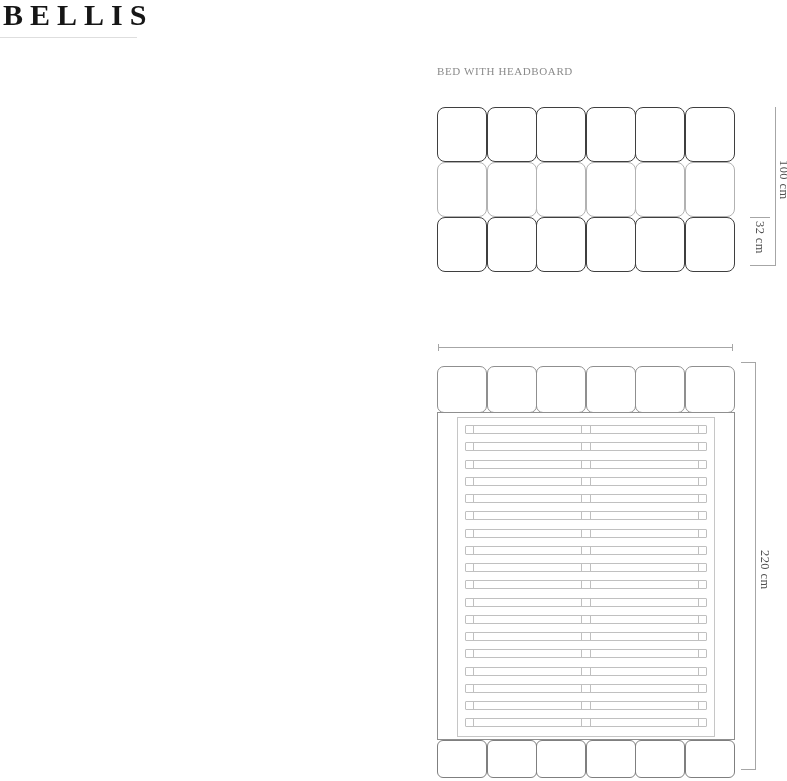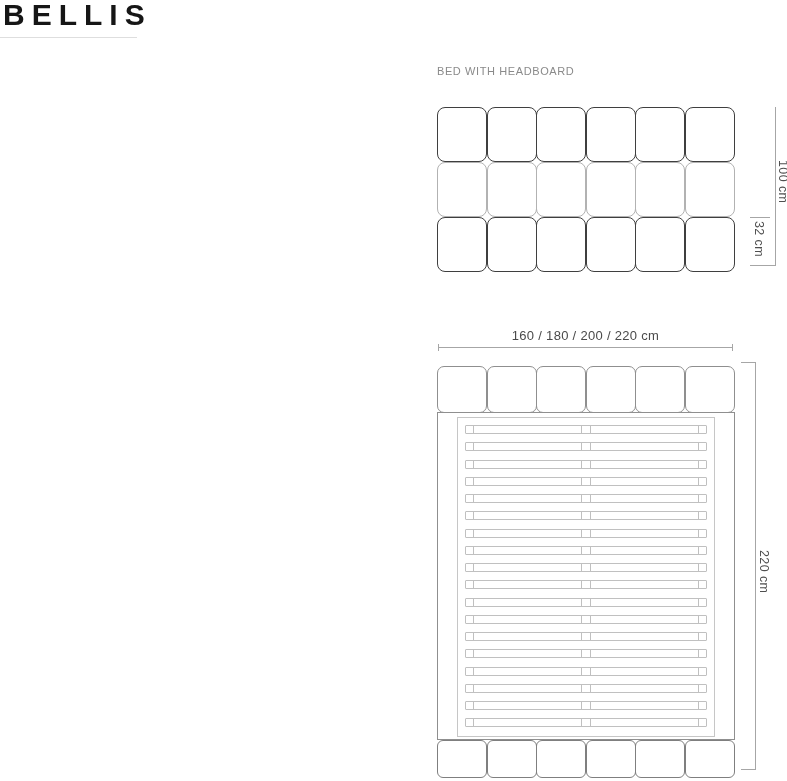--- a/index.html
+++ b/index.html
@@ -4,20 +4,21 @@
 <style>
   * { margin: 0; padding: 0; box-sizing: border-box; }
   html, body { background: #ffffff; }
   body { font-family: "Liberation Sans", "DejaVu Sans", sans-serif; }
   .page {
     position: relative;
     width: 787px;
     height: 781px;
     background: #ffffff;
     overflow: hidden;
+    font-family: Liberation Serif, serif;
   }
   
   .logo-text {
     position: absolute; left: 3px; top: -3px;
     font-size: 30px; line-height: 36px;
     font-weight: 600; letter-spacing: 7px;
     color: #161616; white-space: nowrap;
   }
   .logo-underline {
     position: absolute; left: 0; top: 37px;
@@ -139,21 +140,20 @@
       <div class="cell" style="--i: 4;"></div>
       <div class="cell" style="--i: 5;"></div>
     </div>
 
   <div class="dim-line v-line-100"></div>
   <div class="dim-line tick-32-top"></div>
   <div class="dim-line tick-32-bottom"></div>
   <div class="dim-label-v label-100">100 cm</div>
   <div class="dim-label-v label-32">32 cm</div>
 
-  <div class="dim-label-h">160 / 180 / 200 / 220 cm</div>
   <div class="dim-line h-line-width"></div>
   <div class="dim-line h-line-width-tick-l"></div>
   <div class="dim-line h-line-width-tick-r"></div>
 
   <div class="tv-headboard-row">
     <div class="cell" style="--i: 0;"></div>
   <div class="cell" style="--i: 1;"></div>
       <div class="cell" style="--i: 2;"></div>
       <div class="cell" style="--i: 3;"></div>
       <div class="cell" style="--i: 4;"></div>

